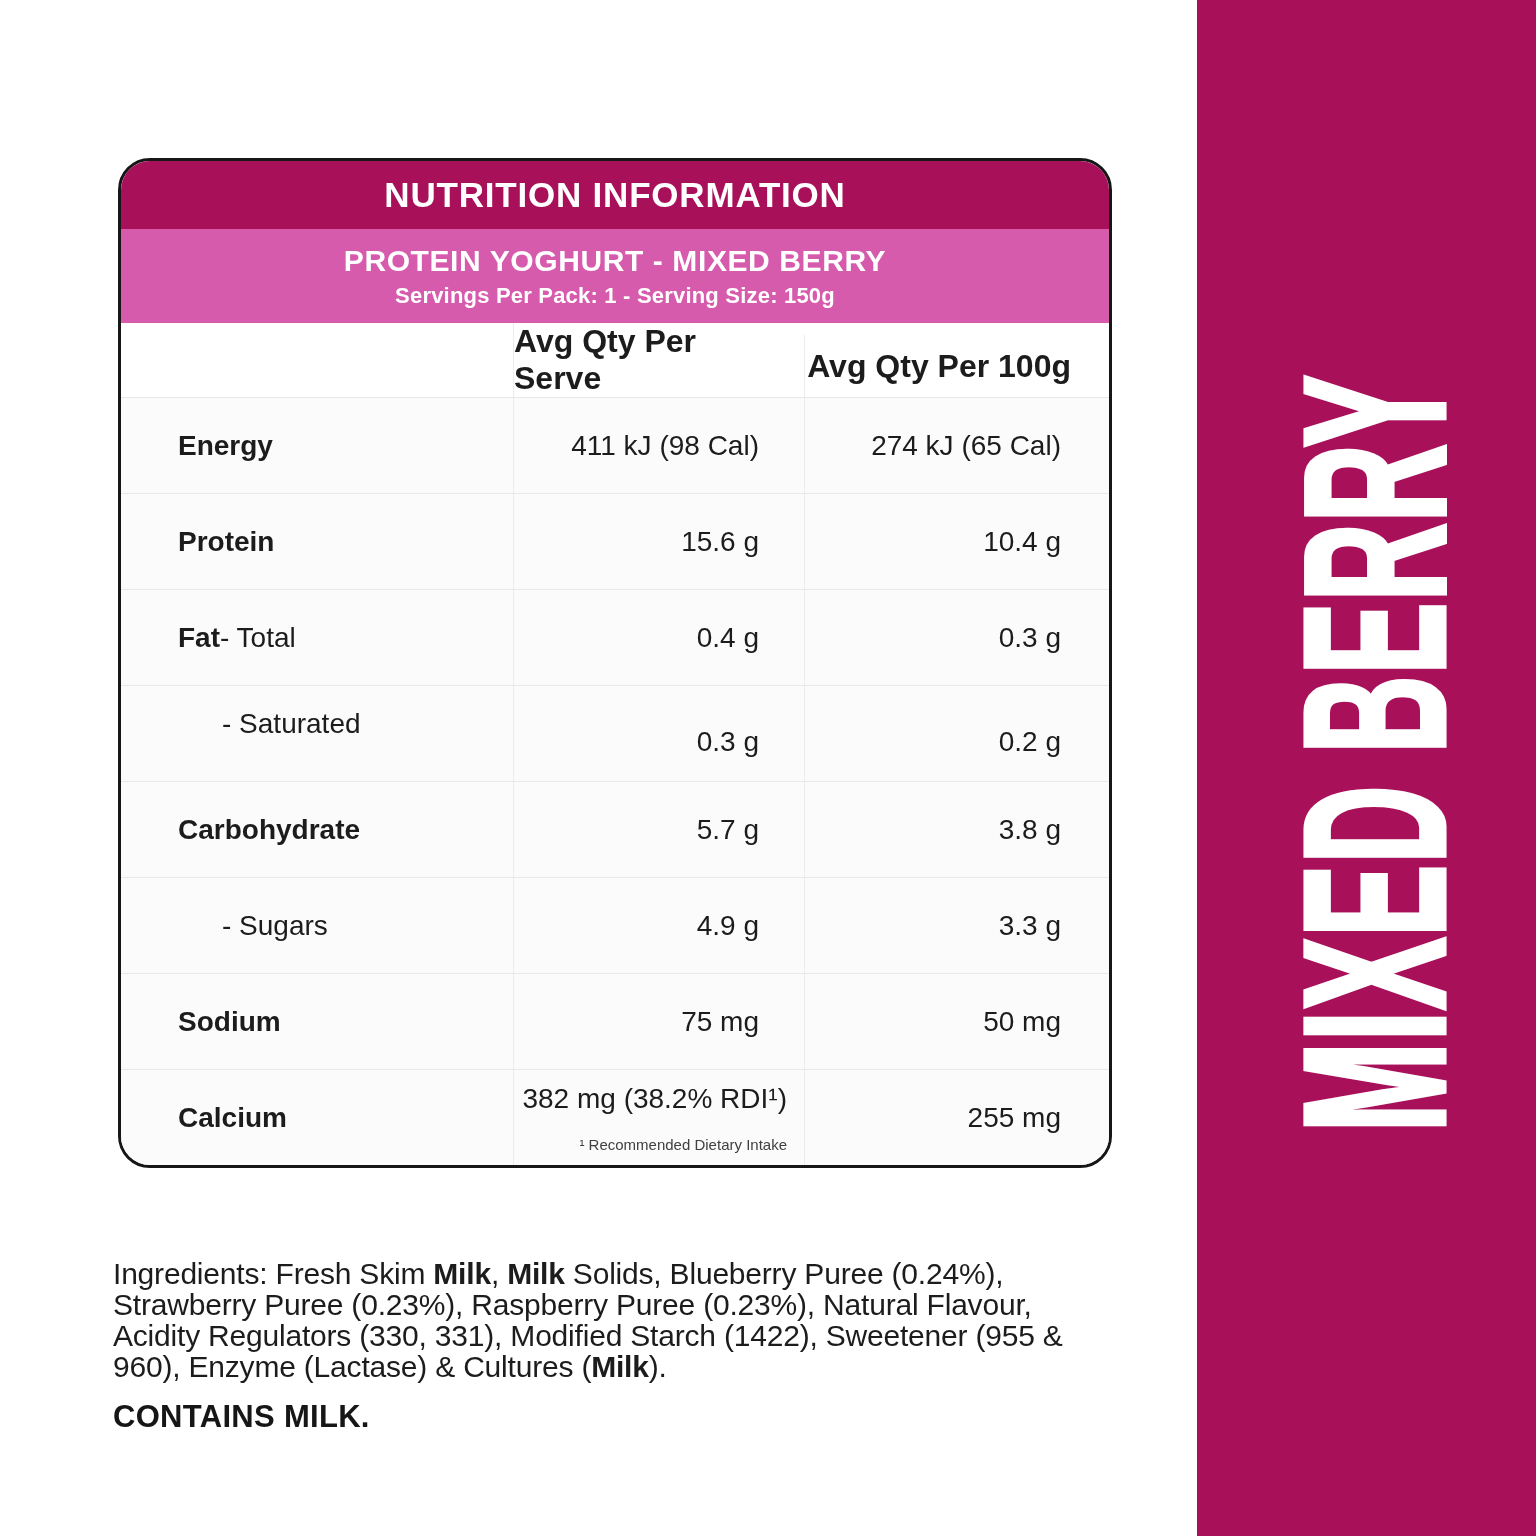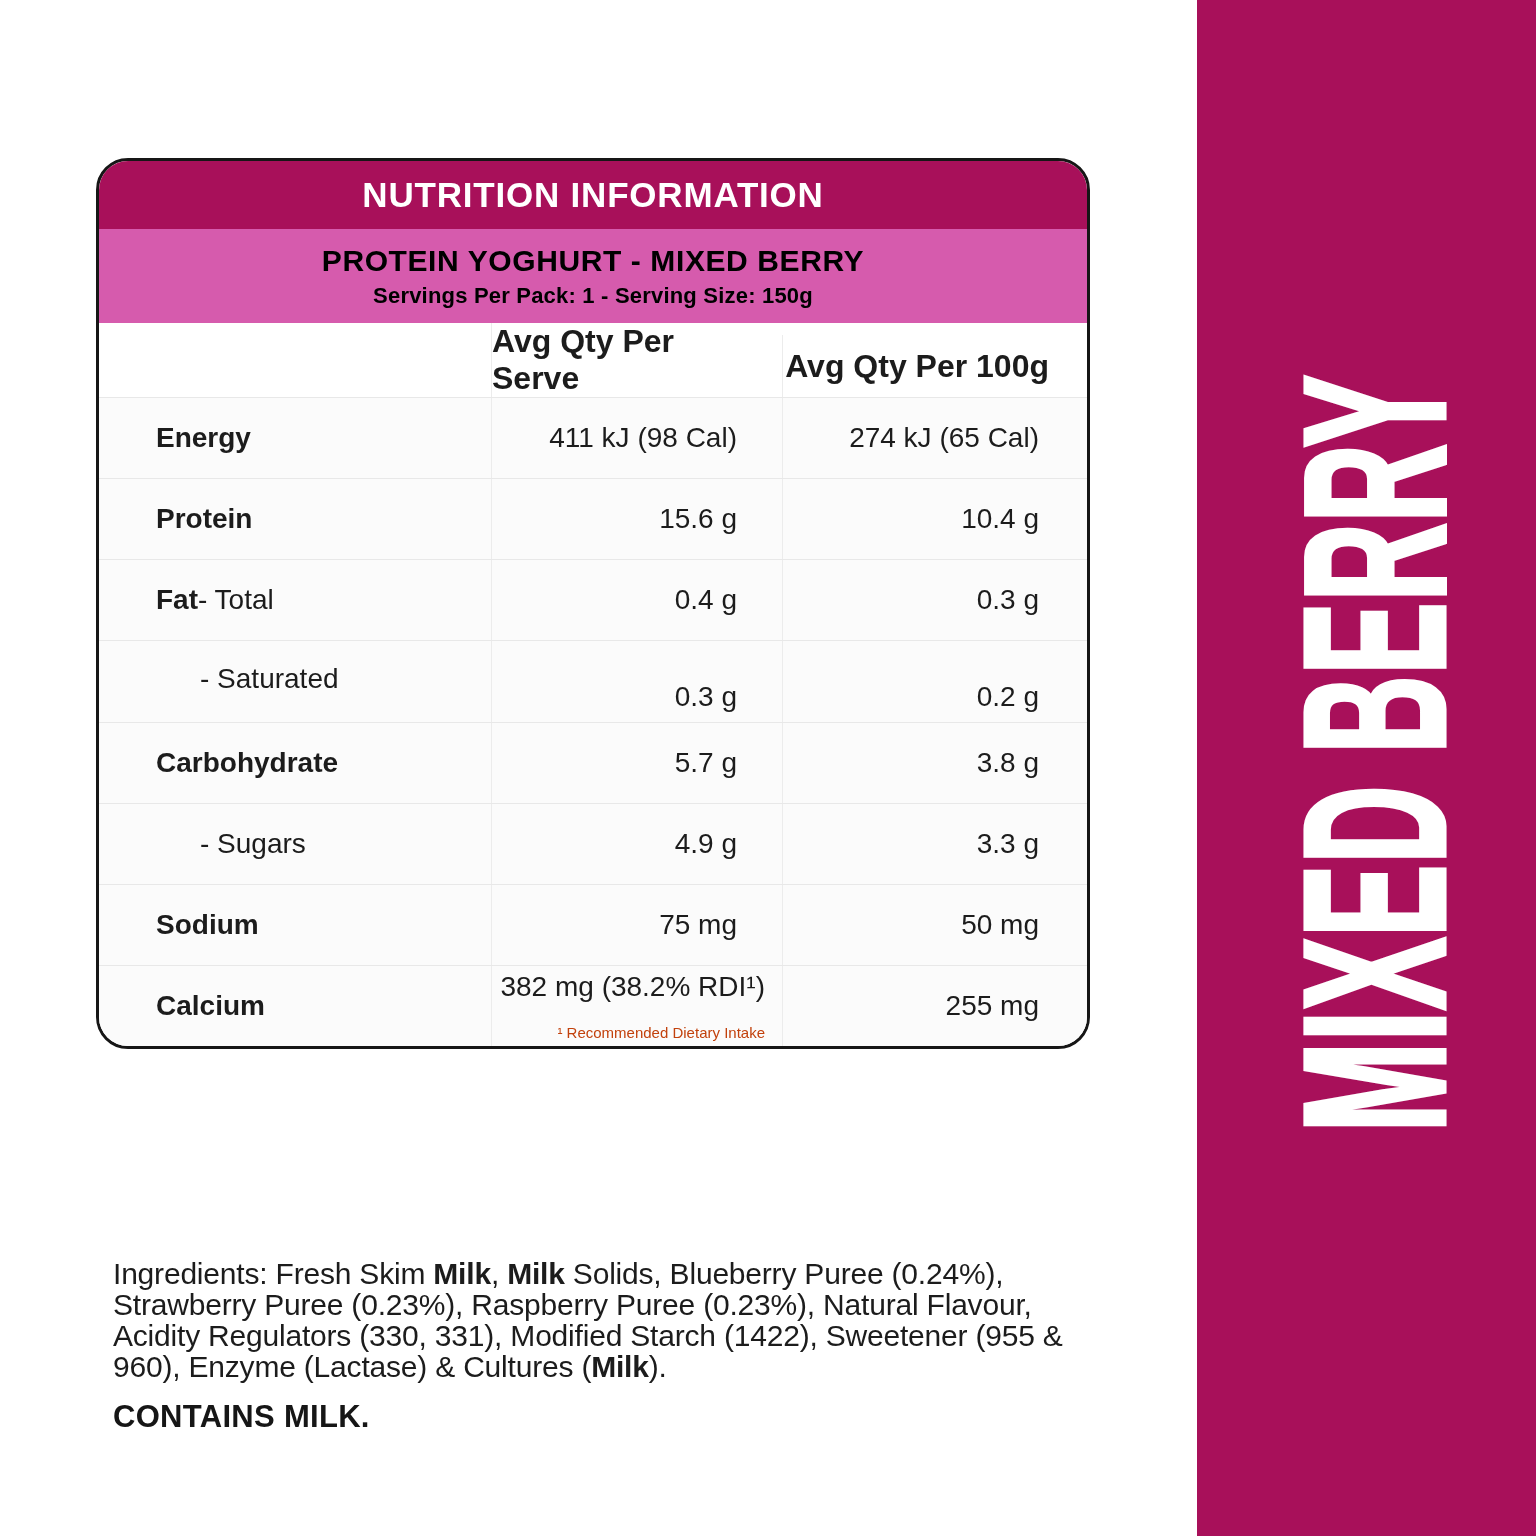--- a/index.html
+++ b/index.html
@@ -16,41 +16,41 @@
     position: relative;
     background: #FFFFFF;
     overflow: hidden;
     font-family: "Liberation Sans", sans-serif;
     color: var(--text);
   }
 
   
   .card {
     position: absolute;
-    left: 96px; top: 158px;
-    width: 994px; height: 891px;
+    left: 118px; top: 158px;
+    width: 994px; height: 1010px;
     background: var(--card-background);
     border: 3px solid #161616;
     border-radius: 32px;
     overflow: hidden;
     display: flex;
     flex-direction: column;
   }
   .band-header {
     flex: 0 0 68px;
     background: var(--header-band);
     display: flex; align-items: center; justify-content: center;
   }
   .band-header .title {
     color: #fff; font-weight: bold; font-size: 35px; letter-spacing: 0.8px;
   }
   .band-sub {
     flex: 0 0 94px;
     background: var(--subheader-band);
-    color: #000000;
+    color: #ffffff;
     display: flex; flex-direction: column;
     align-items: center; justify-content: center;
     gap: 5px;
   }
   .band-sub .product { font-size: 30px; font-weight: bold; letter-spacing: 0.6px; }
   .band-sub .servings { font-size: 22px; font-weight: bold; letter-spacing: 0.2px; }
 
   .colheader {
     flex: 0 0 41px;
     background: #FFFFFF;
@@ -99,21 +99,21 @@
   
   .trow.sat .cl { align-items: flex-start; padding-top: 22px; }
   .trow.sat .cs, .trow.sat .c100 { align-items: flex-start; padding-top: 40px; }
   
   .trow .cs.calcium {
     flex-direction: column; justify-content: center; align-items: flex-end;
     padding-right: 17px;
     gap: 17px;
   }
   .trow .cs.calcium .footnote {
-    font-size: 15px; margin-top: 4px; color: #c2410c;
+    font-size: 15px; margin-top: 4px; color: #404040;
   }
 
   
   .ingredients {
     position: absolute;
     left: 113px; top: 1228px;
     width: 1008px;
     font-size: 30px;
     line-height: 31px;
     letter-spacing: -0.2px;

